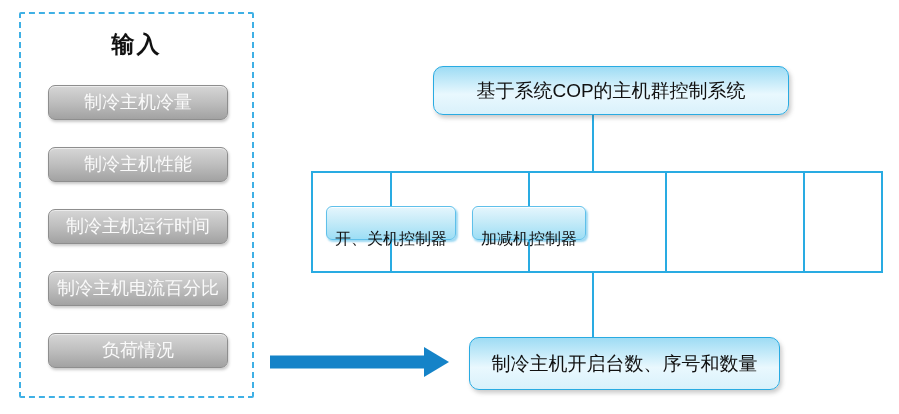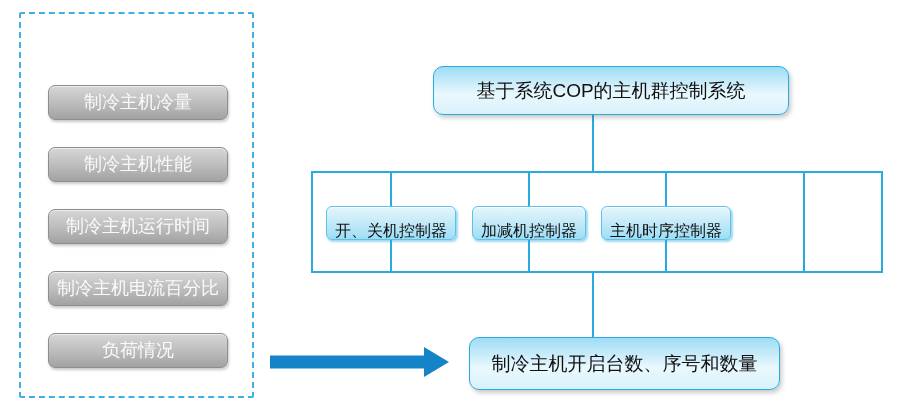--- a/index.html
+++ b/index.html
@@ -41,34 +41,35 @@
     position:absolute;display:flex;align-items:center;justify-content:center;
     font-size:19px;color:#111;white-space:nowrap;
     border:1.5px solid var(--box-border,#29abe2);border-radius:10px;
     background:linear-gradient(180deg,var(--box-fill-top,#9edcf4) 0%,var(--box-fill-light,#e9f8fe) 58%,#d9f1fb 100%);
     box-shadow:2px 3px 4px rgba(70,70,70,.28);box-sizing:border-box;
   }
   .top-box{left:433px;top:66px;width:356px;height:49px;}
   .bottom-box{left:469px;top:337px;width:311px;height:53px;}
   
   .small-box{
-    position:absolute;top:206px;height:34px;line-height:32px;padding:8px 8px;
+    position:absolute;top:206px;height:34px;line-height:32px;padding:16px 8px;
     transform:translateX(-50%);white-space:nowrap;text-align:center;
     font-size:16px;color:#111;box-sizing:border-box;
     border:1px solid #5fc0ea;border-radius:6px;
     background:linear-gradient(180deg,var(--small-fill-top,#e5f6fd) 0%,#c6ebf8 45%,var(--small-fill-bottom,#9ddef5) 100%);
     box-shadow:1.5px 2px 2px rgba(41,171,226,.45), inset 0 1px 0 rgba(255,255,255,.8);
   }
 </style>
 </head>
 <body>
 
 <div class="stage">
 
   <div class="left-panel">
+    <div class="panel-title">输入</div>
     <div class="gray-btn" style="top:71px">制冷主机冷量</div>
     <div class="gray-btn" style="top:133px">制冷主机性能</div>
     <div class="gray-btn" style="top:195px">制冷主机运行时间</div>
     <div class="gray-btn" style="top:257px">制冷主机电流百分比</div>
     <div class="gray-btn" style="top:319px">负荷情况</div>
   </div>
 
   <svg class="arrow-svg" viewBox="0 0 179 30" aria-hidden="true">
     <rect class="arrow-shape" x="0" y="8.5" width="155" height="13"></rect>
     <polygon class="arrow-shape" points="154,0 179,15 154,30"></polygon>
@@ -81,17 +82,16 @@
     <div class="grid-divider" style="left:77px"></div>
     <div class="grid-divider" style="left:215px"></div>
     <div class="grid-divider" style="left:352px"></div>
     <div class="grid-divider" style="left:490px"></div>
   </div>
 
   <div class="big-box top-box">基于系统COP的主机群控制系统</div>
 
   <div class="small-box" style="left:391px">开、关机控制器</div>
   <div class="small-box" style="left:529px">加减机控制器</div>
-  <div class="small-box" style="left:666px">主机时序控制器</div>
 
   <div class="big-box bottom-box">制冷主机开启台数、序号和数量</div>
 
 </div>
 
 </body></html>

